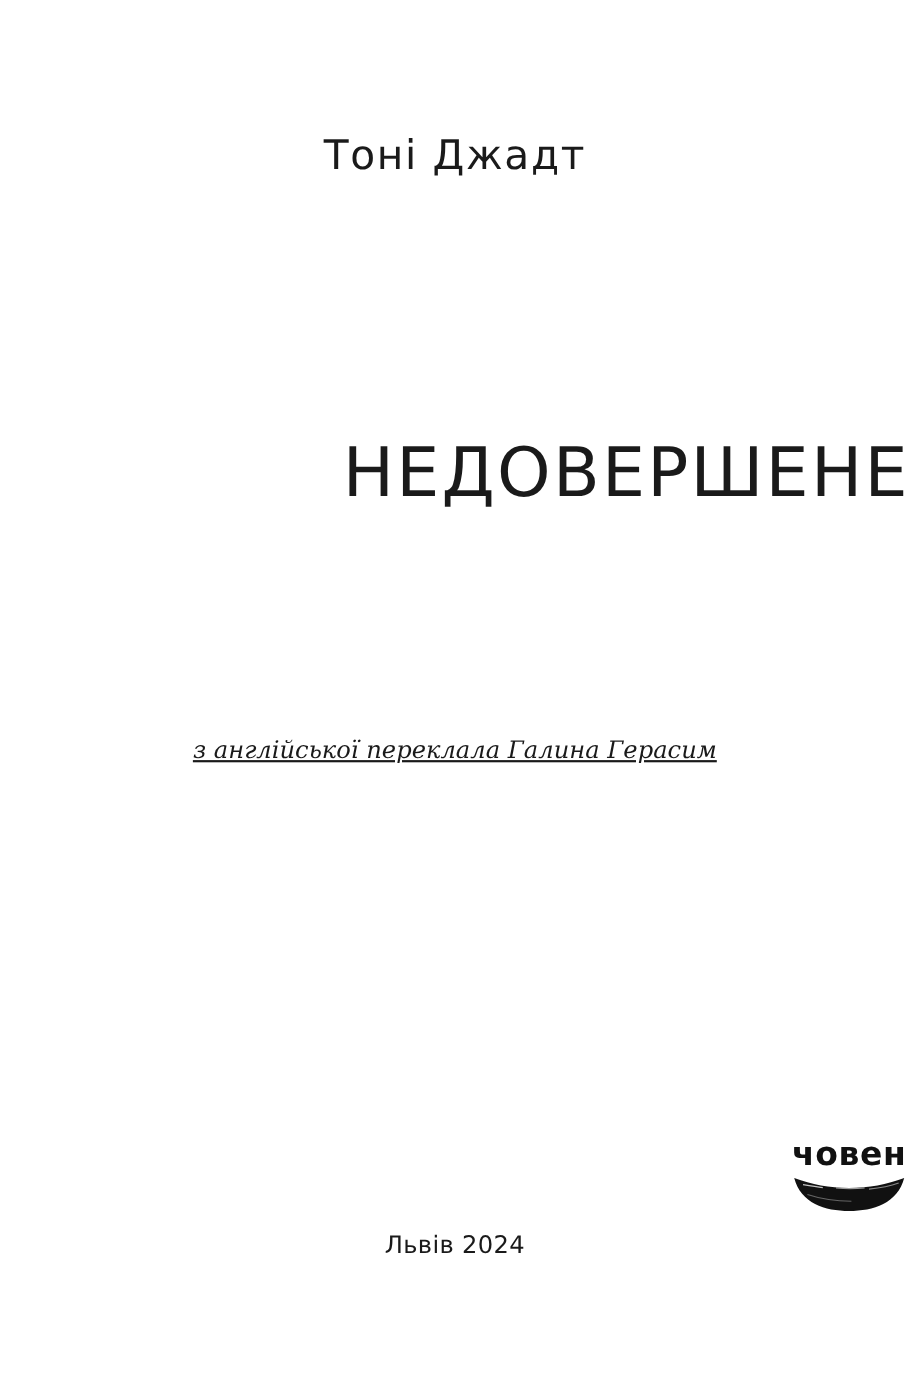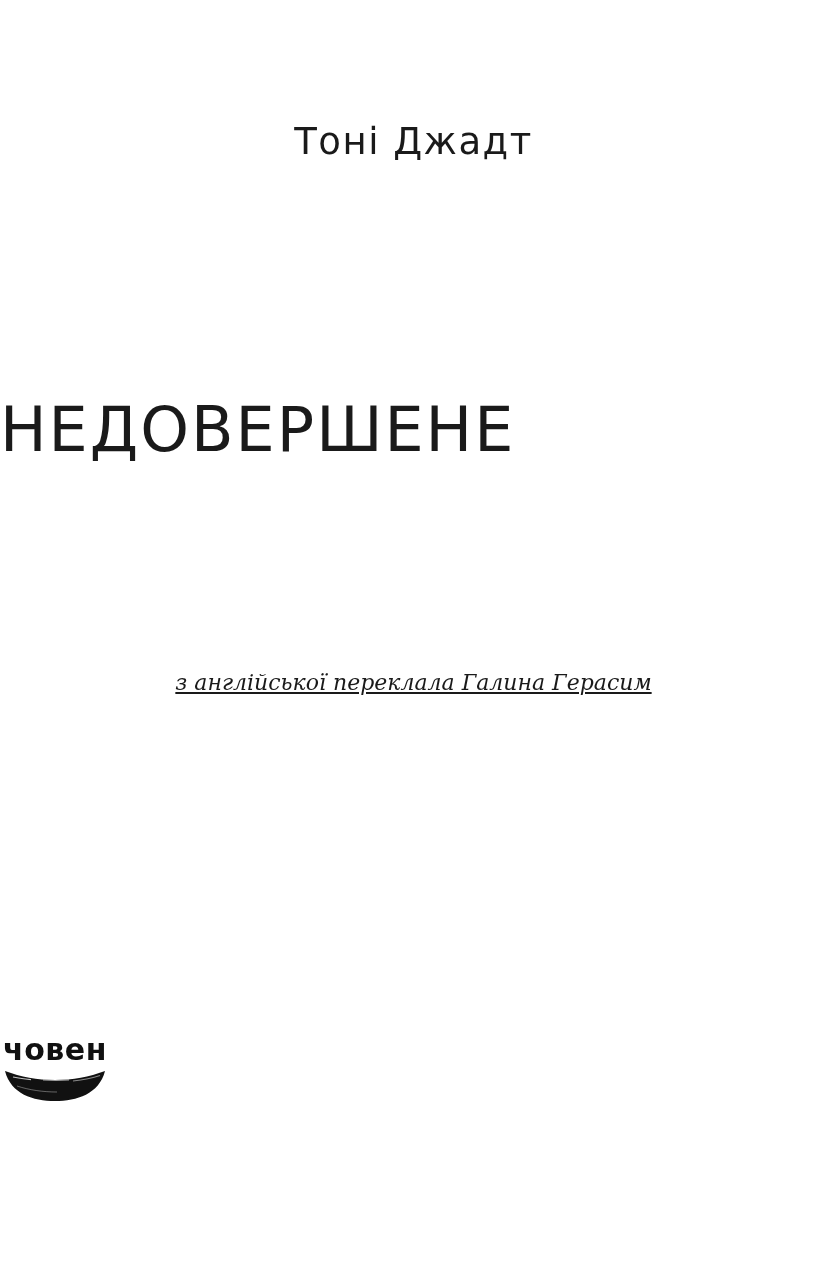--- a/index.html
+++ b/index.html
@@ -33,21 +33,21 @@
     font-weight: 400;
     letter-spacing: 1.5px;
     color: #1a1a1a;
     font-family: "DejaVu Sans", sans-serif;
   }
   .title-block {
     position: absolute;
     top: 395px;
     left: 0;
     right: 0;
-    text-align: left;
+    text-align: right;
   }
   .title-line {
     display: block;
     font-size: 62px;
     line-height: 1.13;
     font-weight: 400;
     letter-spacing: 2px;
     color: #1a1a1a;
     font-family: "DejaVu Sans", sans-serif;
   }
@@ -75,21 +75,21 @@
     color: #1a1a1a;
     text-decoration: underline;
   }
   .publisher {
     position: absolute;
     top: 1035px;
     left: 0;
     right: 0;
     display: flex;
     flex-direction: column;
-    align-items: flex-start;
+    align-items: flex-end;
   }
   .logo {
     position: relative;
     width: 110px;
     height: 72px;
     display: flex;
     flex-direction: column;
     align-items: center;
     justify-content: flex-start;
   }
@@ -138,14 +138,15 @@
       <svg class="logo-boat" viewBox="0 0 104 34" aria-hidden="true">
         <path d="M2 3 C 8 26, 30 33, 52 33 C 74 33, 96 26, 102 3 C 86 9, 70 12, 52 12 C 34 12, 18 9, 2 3 Z" fill="#111111"></path>
         <path d="M10 9 C 16 10, 22 11, 28 11.6" stroke="#ffffff" stroke-width="1.2" fill="none" opacity="0.75"></path>
         <path d="M40 12 C 48 12.6, 58 12.6, 66 12" stroke="#ffffff" stroke-width="1.1" fill="none" opacity="0.6"></path>
         <path d="M14 18 C 26 22, 40 24, 54 24" stroke="#ffffff" stroke-width="1" fill="none" opacity="0.35"></path>
         <path d="M70 13 C 80 12, 90 10, 97 7.5" stroke="#ffffff" stroke-width="1.1" fill="none" opacity="0.5"></path>
       </svg>
     </div>
   </div>
 
+  <div class="place-year">Львів 2024</div>
 
 </div>
 
 </body></html>

